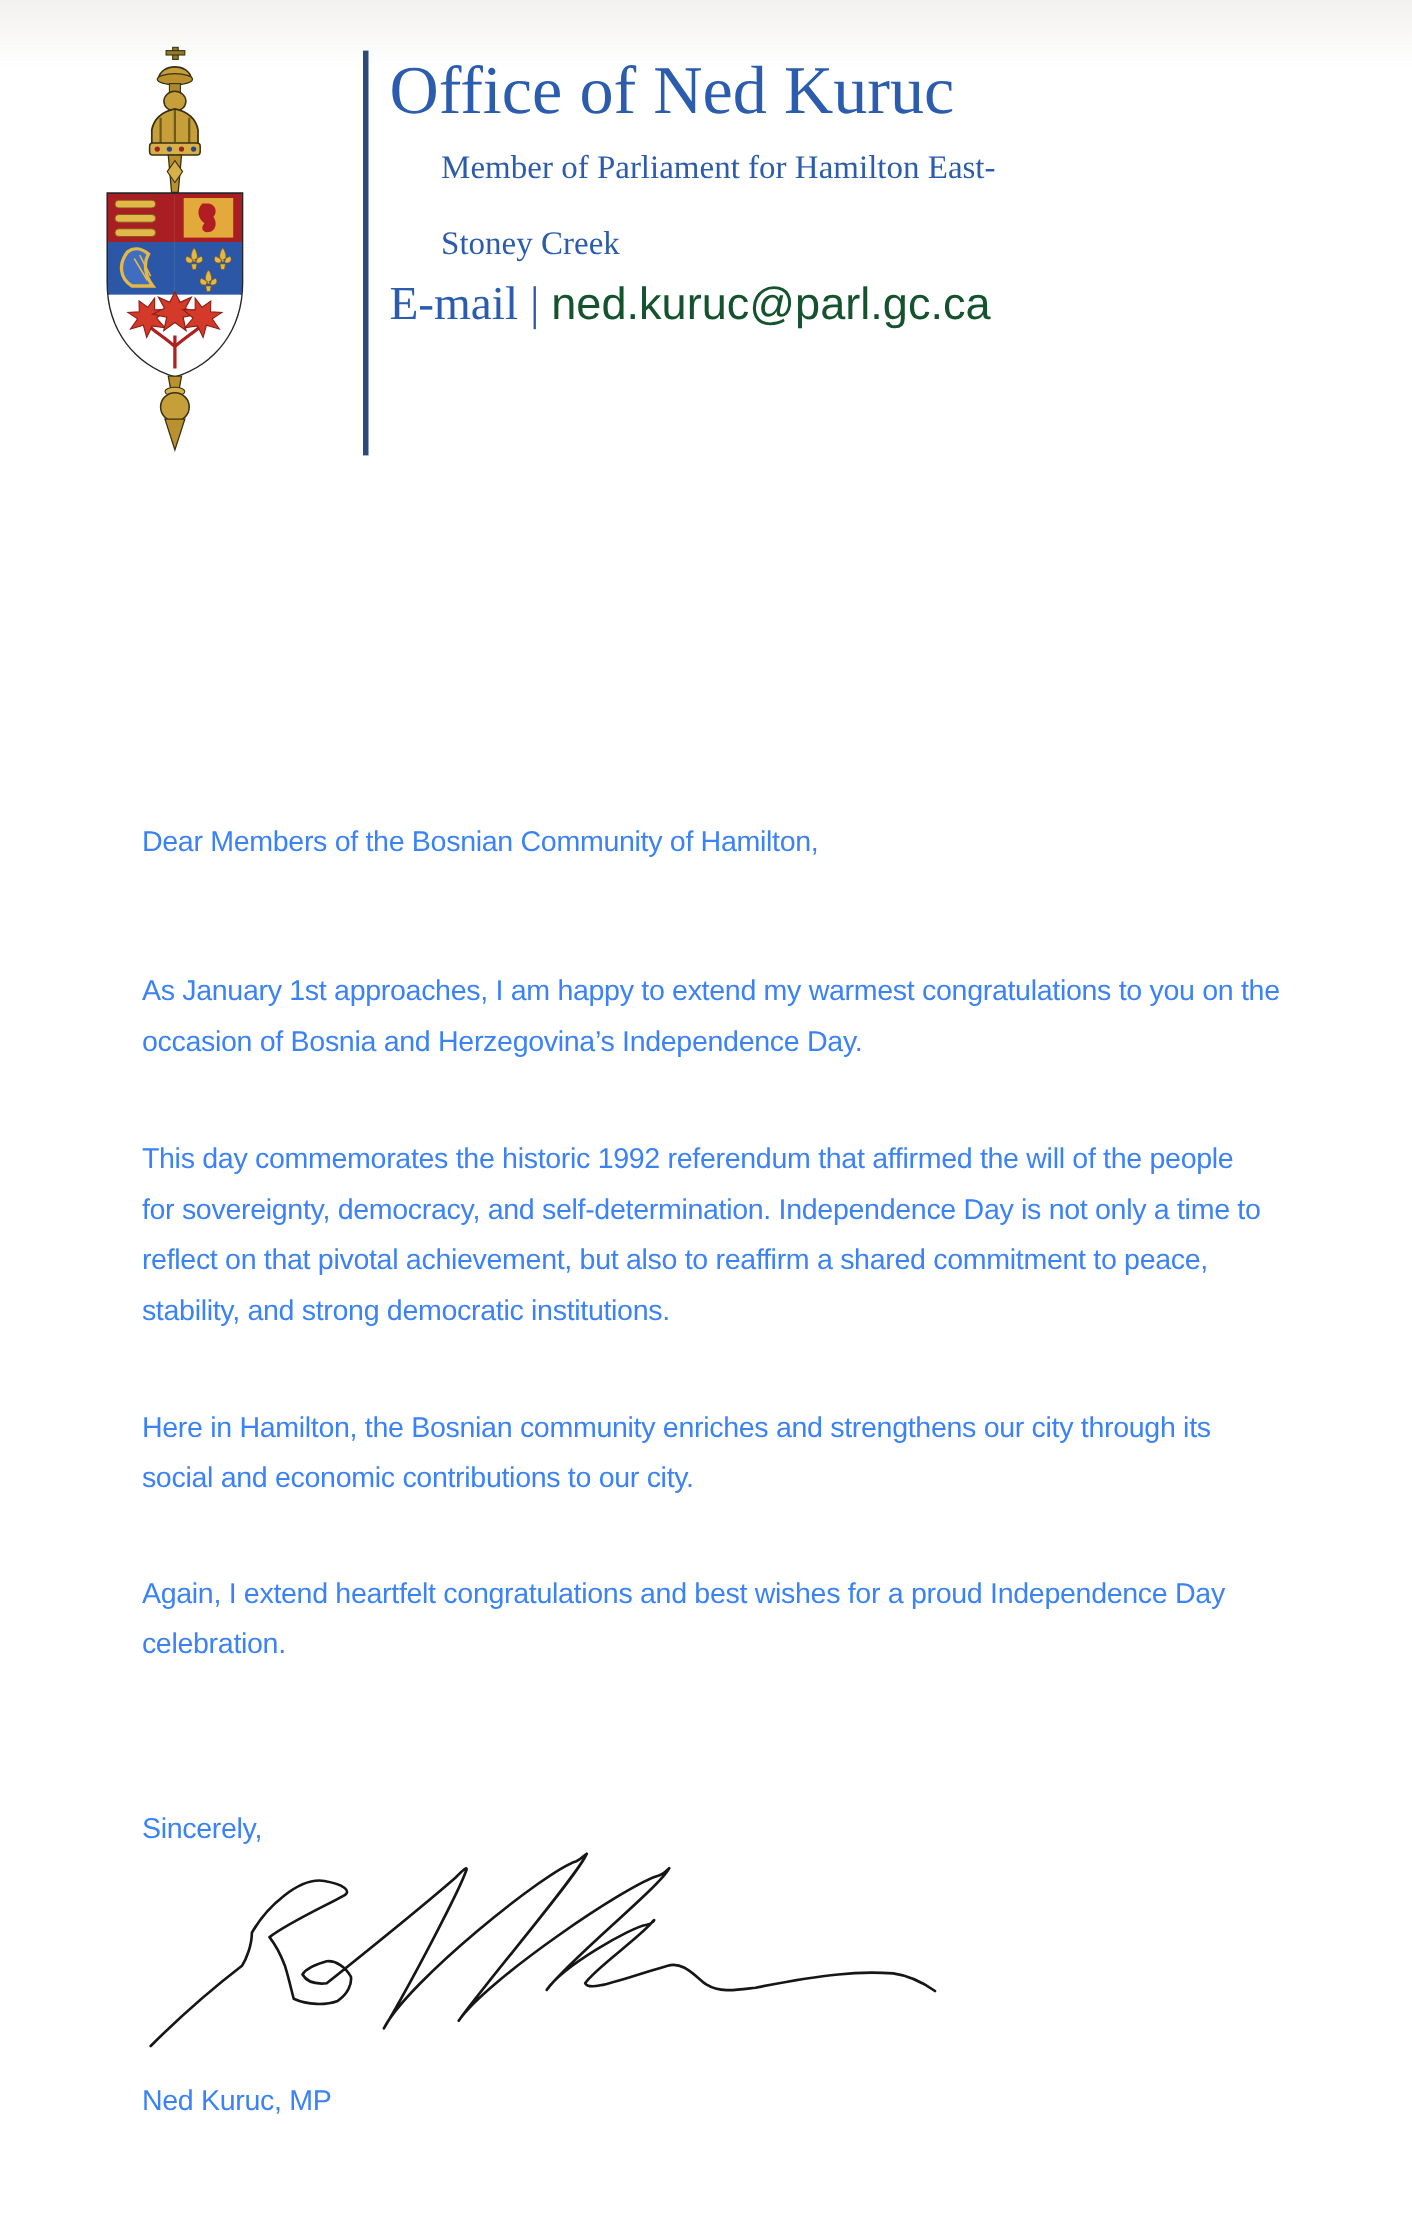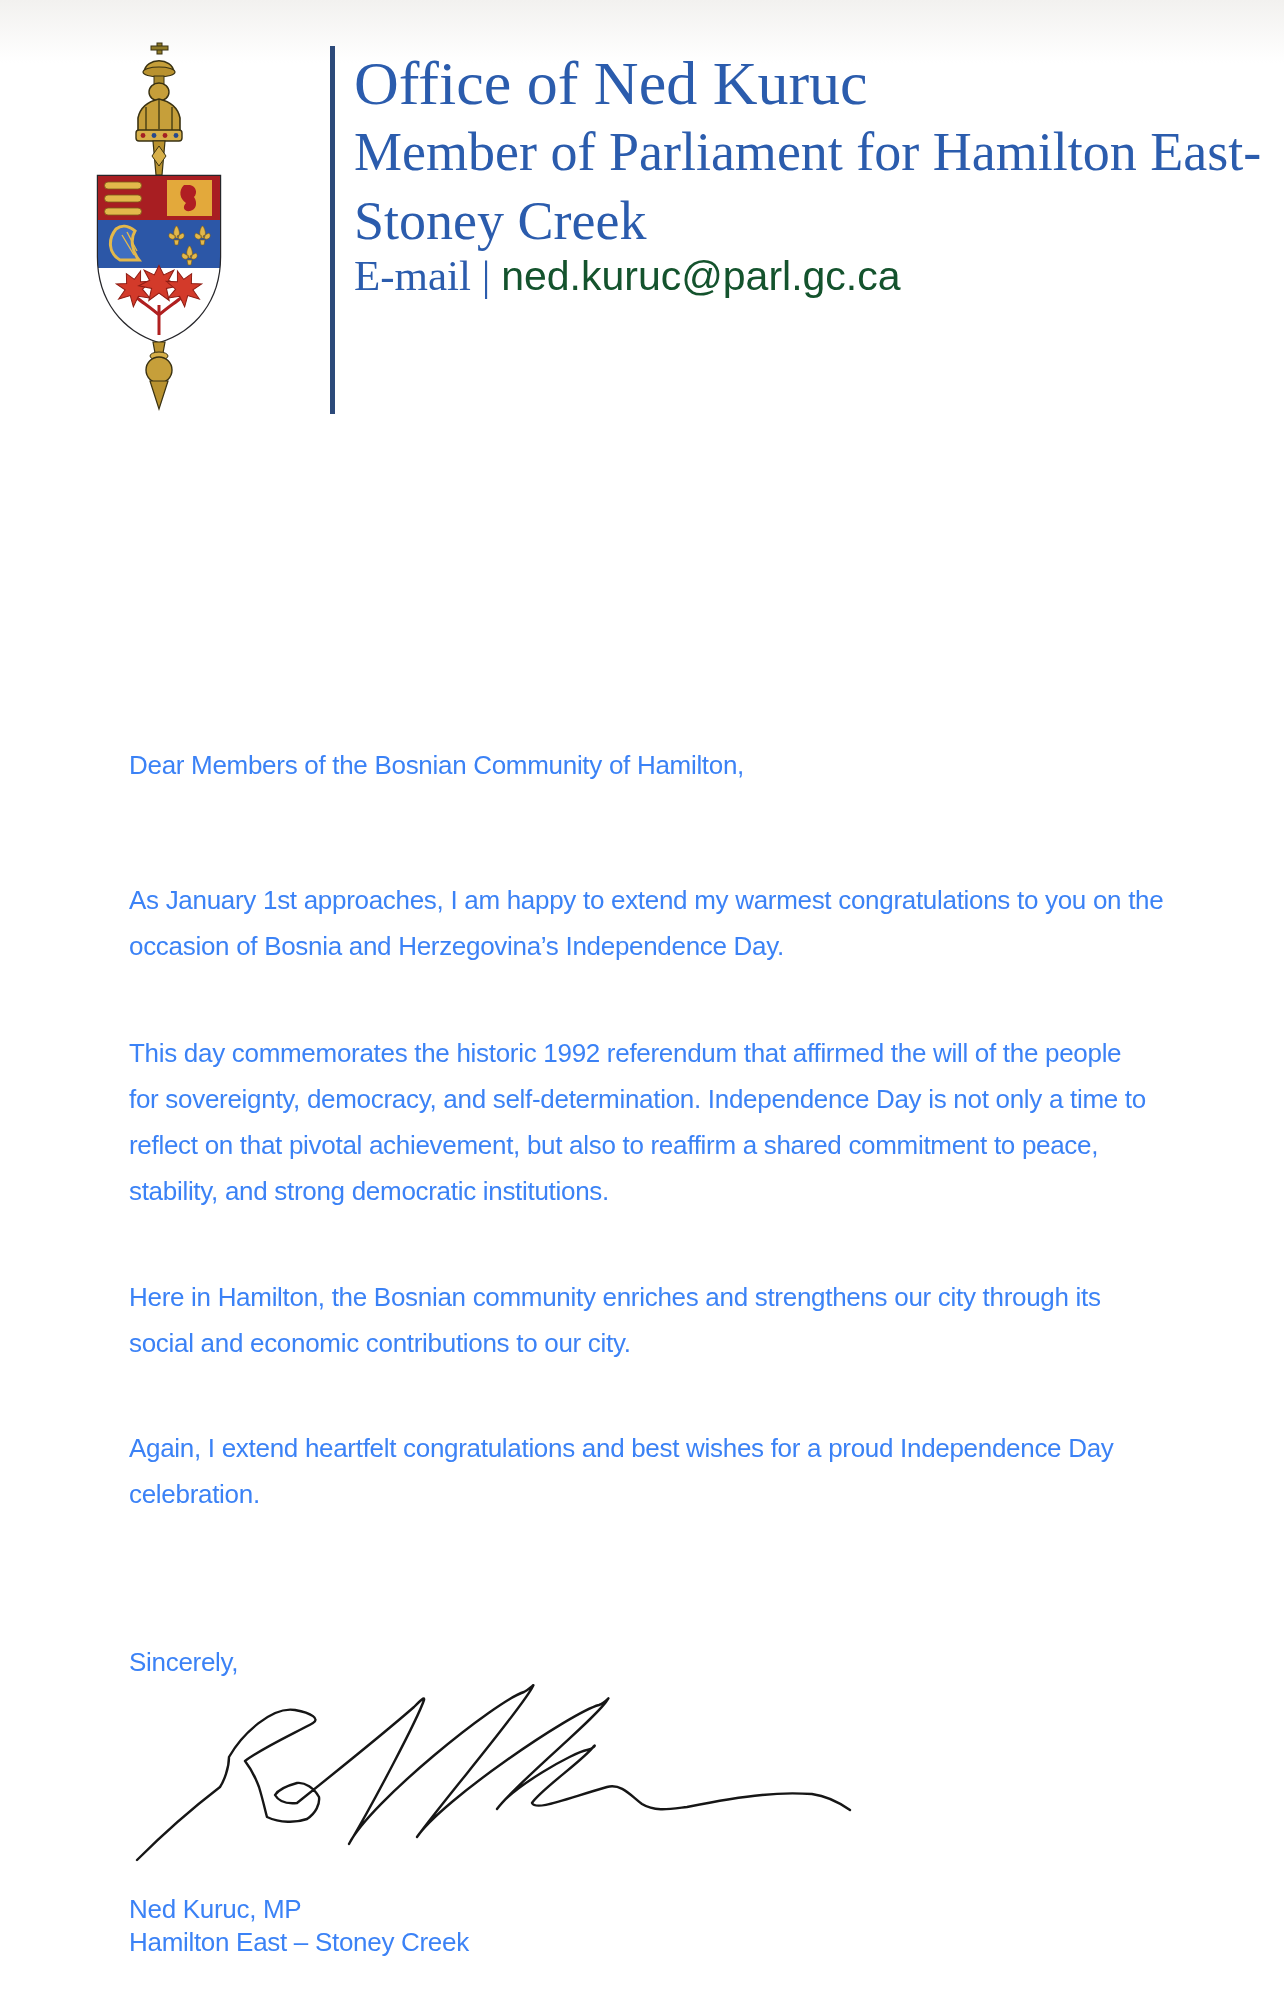--- a/index.html
+++ b/index.html
@@ -13,21 +13,21 @@
   }
   .scan-top{
     position:absolute;left:0;top:0;width:1284px;height:70px;
     background:linear-gradient(180deg,#f2f1ef 0%,rgba(255,255,255,0) 90%);
   }
   
   .badge{position:absolute;left:94px;top:42px;width:130px;height:370px;}
   .vrule{position:absolute;left:330px;top:46px;width:5px;height:368px;background:#2c4a7a;}
   .hdr{position:absolute;left:354px;color:#2b5cad;font-family:"Liberation Serif","DejaVu Serif",serif;white-space:nowrap;}
   .hdr-title{top:50px;font-size:62px;line-height:66px;}
-  .hdr-sub{top:118px;font-size:54px;line-height:69px;}
+  .hdr-sub{top:118px;font-size:30px;line-height:69px;margin-left:47px;}
   .hdr-mail{top:246px;font-size:43px;line-height:60px;}
   .hdr-mail .addr{font-family:"Liberation Sans","DejaVu Sans",sans-serif;font-size:41px;text-decoration:none;color:#14532d;}
   
   .para{
     position:absolute;left:129px;
     font-size:26px;line-height:46px;letter-spacing:-0.3px;
     color:#3b82f6;white-space:nowrap;
   }
   .p1{top:742px;}
   .p2{top:877px;}
@@ -178,15 +178,14 @@
              C424,129 450,118 495,105
              C510,101 520,115 530,122
              C543,130 558,127 575,125
              C600,120 628,115 650,113
              C668,111 685,111 700,112
              C715,114 728,121 738,128" fill="none" stroke="#161616" stroke-width="2.4" stroke-linecap="round" stroke-linejoin="round"></path>
   </svg>
 
   <div class="para nameblock">
     <div>Ned Kuruc, MP</div>
-    <div>Hamilton East – Stoney Creek</div>
   </div>
 </div>
 
 </body></html>

